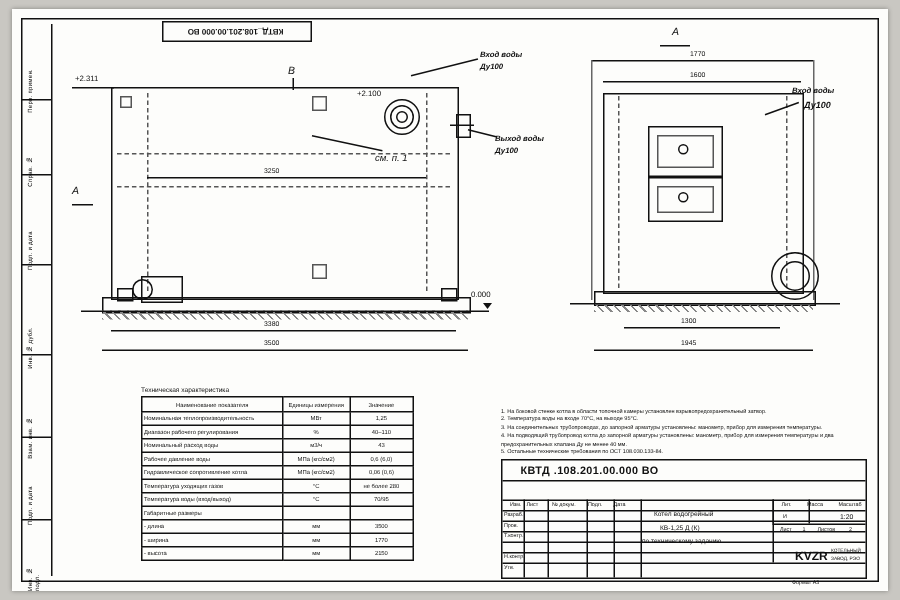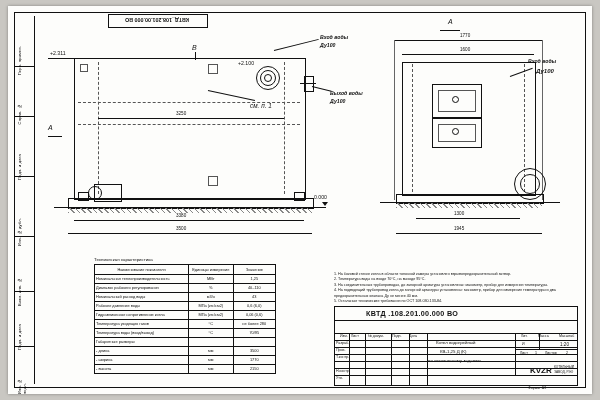--- a/index.html
+++ b/index.html
@@ -259,21 +259,21 @@
     <div class="c" style="left:30px;top:26px;bottom:0;"></div>
     <div class="c" style="left:56px;top:26px;bottom:0;"></div>
     <div class="c" style="left:74px;top:26px;bottom:0;"></div>
     <div class="c" style="left:92px;top:26px;bottom:0;"></div>
     <div class="c" style="left:180px;top:26px;bottom:10px;"></div>
     <div class="c" style="left:180px;top:26px;height:16px;"></div>
     <div class="c" style="left:204px;top:26px;height:16px;"></div>
     <div class="r" style="top:42px;left:180px;right:0;"></div>
   </div>
 
-  <div class="code" style="left:358px;top:303px;text-align:center;">КВТД .108.201.00.000  ВО</div>
+  <div class="code" style="left:339px;top:303px;text-align:center;">КВТД .108.201.00.000  ВО</div>
 
   <div class="st" style="left:332px;top:328px;">Изм.</div>
   <div class="st" style="left:343px;top:328px;">Лист</div>
   <div class="st" style="left:360px;top:328px;">№ докум.</div>
   <div class="st" style="left:384px;top:328px;">Подп.</div>
   <div class="st" style="left:401px;top:328px;">Дата</div>
 
   <div class="st" style="left:328px;top:335px;">Разраб.</div>
   <div class="st" style="left:328px;top:342px;">Пров.</div>
   <div class="st" style="left:328px;top:349px;">Т.контр.</div>

